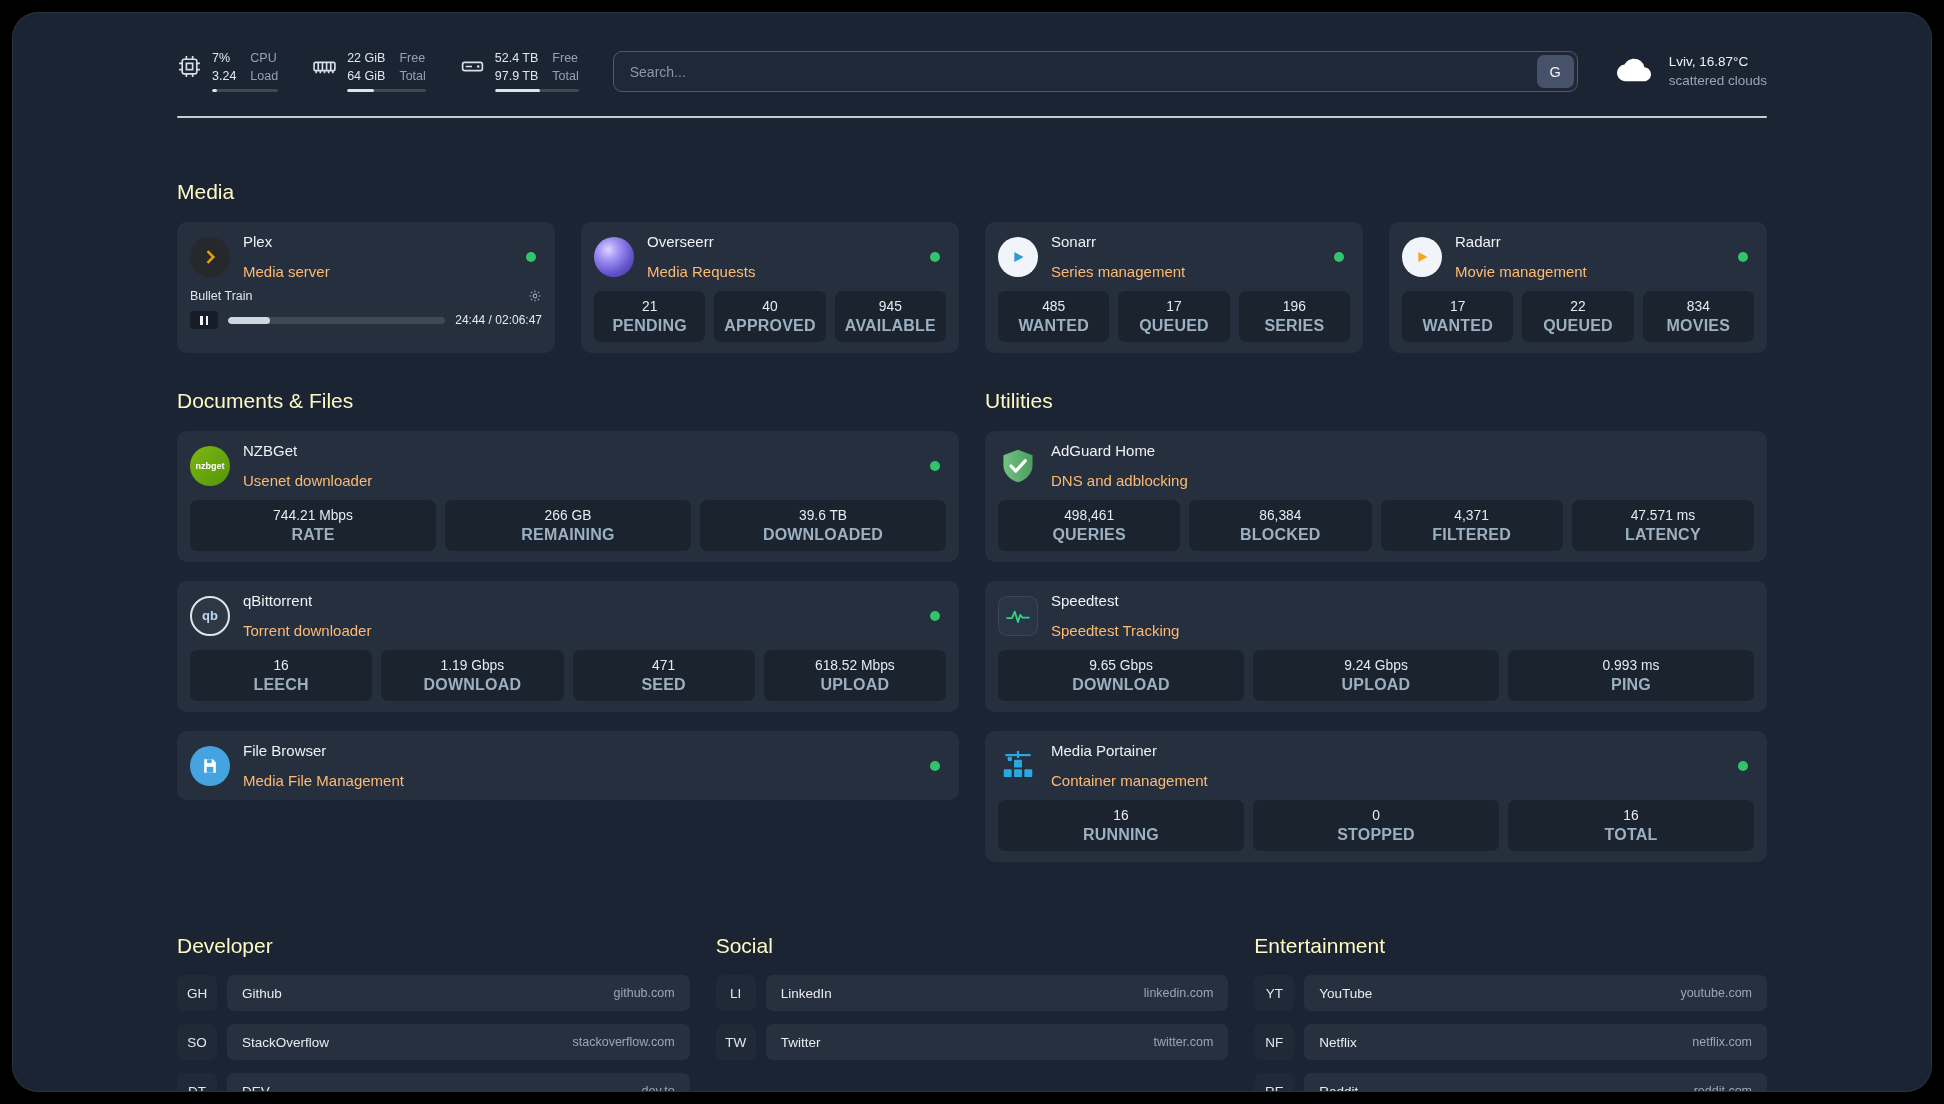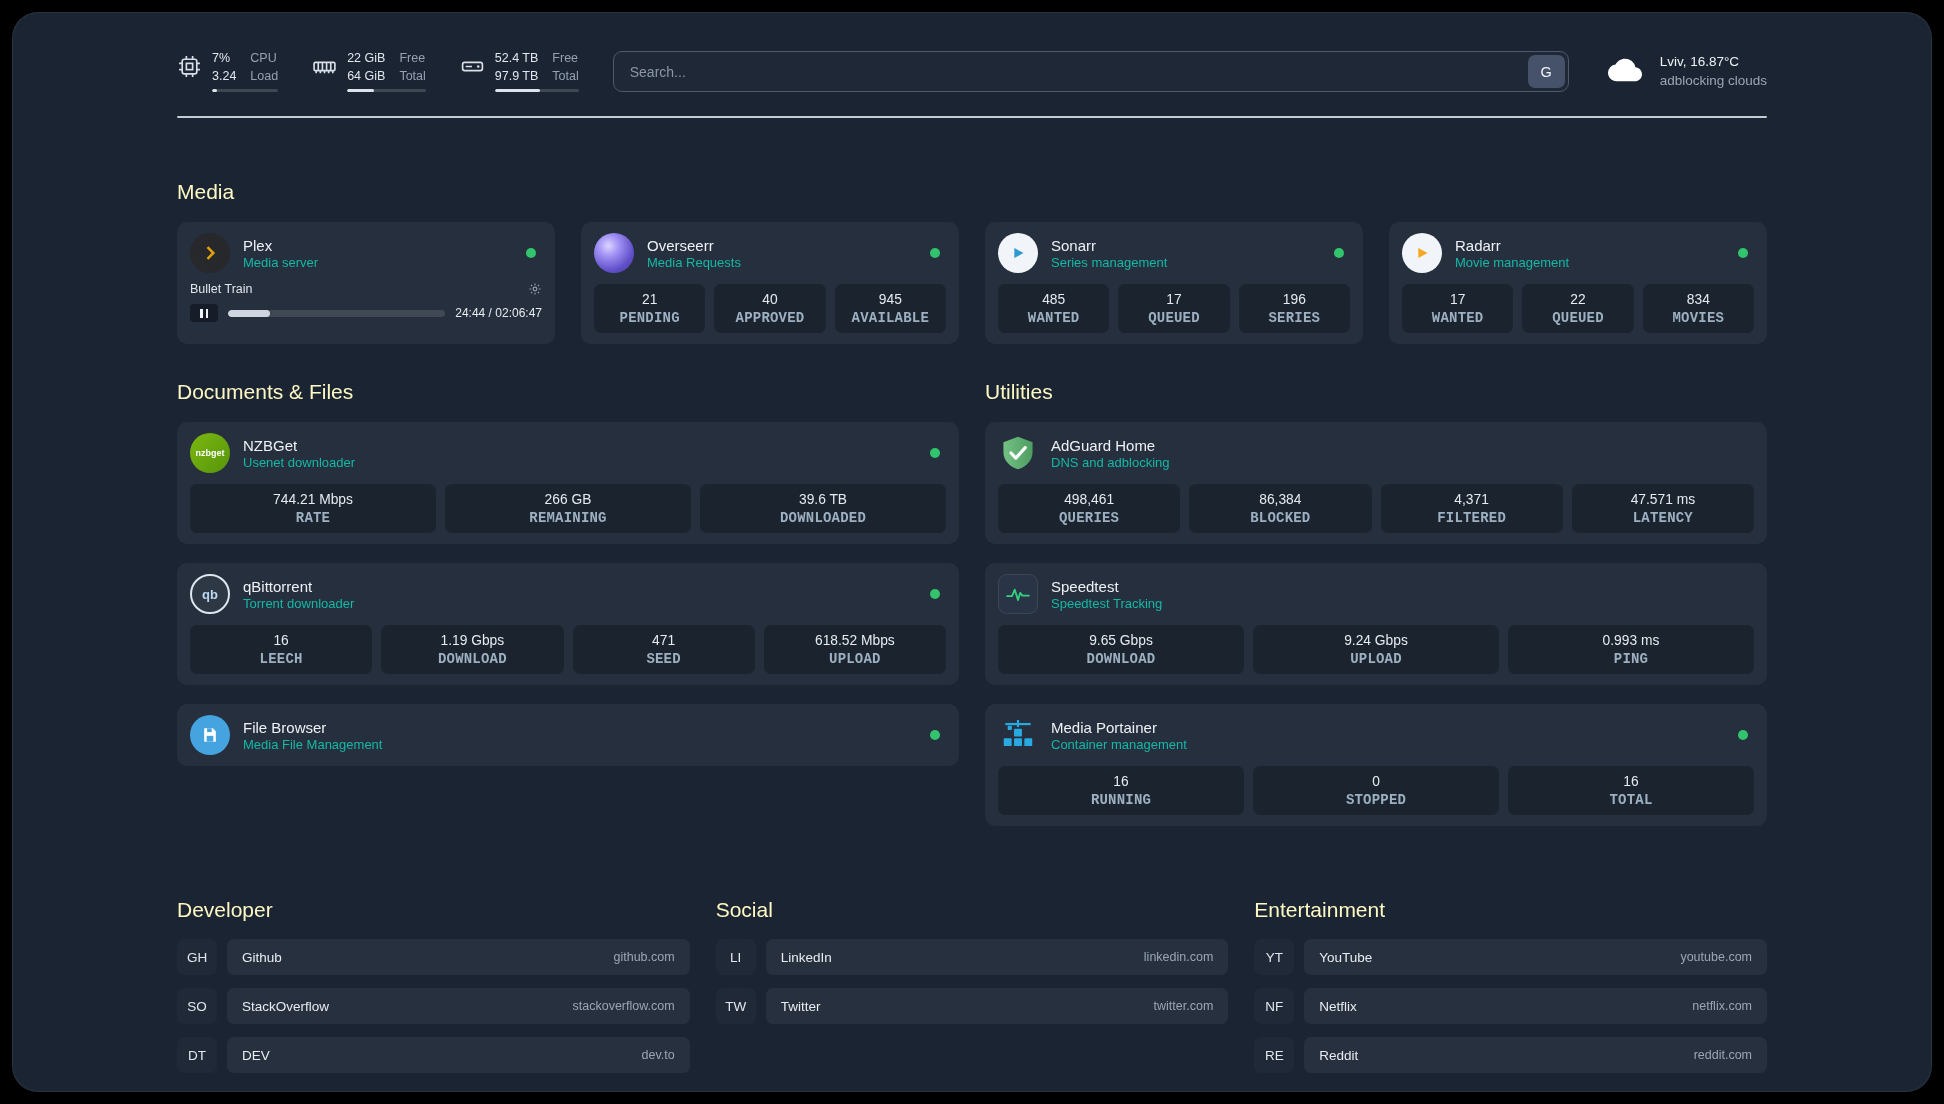--- a/index.html
+++ b/index.html
@@ -35,26 +35,26 @@
   
   .section-title { font-size:21px; color:#fef9c3; font-weight:500; }
   .sec-media { margin-top:62px; }
   .media-row { display:grid; grid-template-columns:repeat(4,1fr); gap:26px; margin-top:18px; }
 
   .card { background:rgba(255,255,255,.05); border-radius:10px; padding:11px 13px; }
   .card-header { display:flex; align-items:center; gap:13px; cursor:pointer; }
   .svc-icon { width:40px; height:40px; flex:0 0 40px; display:flex; align-items:center; justify-content:center; }
   .icon-circle { width:40px; height:40px; border-radius:50%; display:flex; align-items:center; justify-content:center; }
   .svc-name { font-size:15px; color:#eef1f5; }
-  .svc-desc { font-size:13px; color:#14b8a6; margin-top:1px; }
+  .svc-desc { font-size:15px; color:#fdba74; margin-top:13px; }
   .status-dot { width:10px; height:10px; border-radius:50%; background:#31c46d; margin-left:auto; margin-right:6px; flex:0 0 10px; }
   .stats-row { display:flex; gap:9px; margin-top:11px;justify-content:space-between; }
   .stat { flex:1; background:rgba(9,15,24,.38); border-radius:7px; text-align:center; padding:8px 4px 7px; }
   .stat-value { font-size:13.8px; color:#e7ebf0; }
-  .stat-label { font-size:14px; font-weight:700; color:#9db0c2; margin-top:3px; letter-spacing:.2px;font-family:Liberation Mono, monospace; }
+  .stat-label { font-size:16px; font-weight:700; color:#9db0c2; margin-top:3px; letter-spacing:.2px; }
 
   
   .player { margin-top:9px; }
   .player-top { display:flex; align-items:center; justify-content:space-between; }
   .track-name { font-size:12.5px; color:#dfe5ec; }
   .gear-btn { background:none; border:none; cursor:pointer; display:flex; padding:0; }
   .player-bar { display:flex; align-items:center; gap:10px; margin-top:8px; }
   .pause-btn { width:28px; height:18px; background:rgba(9,15,24,.55); border:none; border-radius:4px; display:flex; align-items:center; justify-content:center; gap:3px; cursor:pointer; flex:0 0 28px; }
   .pause-btn i { width:2.5px; height:9px; background:#eef1f5; display:block; }
   .progress { flex:1; height:7px; background:rgba(255,255,255,.12); border-radius:4px; overflow:hidden; cursor:pointer; }
@@ -177,21 +177,21 @@
       </div>
 
       <div class="weather">
         <span>
           <svg viewBox="0 0 24 24" width="44" height="34" fill="#ffffff">
             <path d="M19.35 10.04A7.49 7.49 0 0 0 12 4C9.11 4 6.6 5.64 5.35 8.04A5.994 5.994 0 0 0 0 14c0 3.31 2.69 6 6 6h13c2.76 0 5-2.24 5-5 0-2.64-2.05-4.78-4.65-4.96z"></path>
           </svg>
         </span>
         <div class="weather-text">
           <div class="weather-loc">Lviv, 16.87°C</div>
-          <div class="weather-cond">adblocking clouds</div>
+          <div class="weather-cond">scattered clouds</div>
         </div>
       </div>
     </div>
 
     <div class="divider"></div>
 
     <div class="sec-media">
       <div class="section-title">Media</div>
       <div class="media-row">
 

